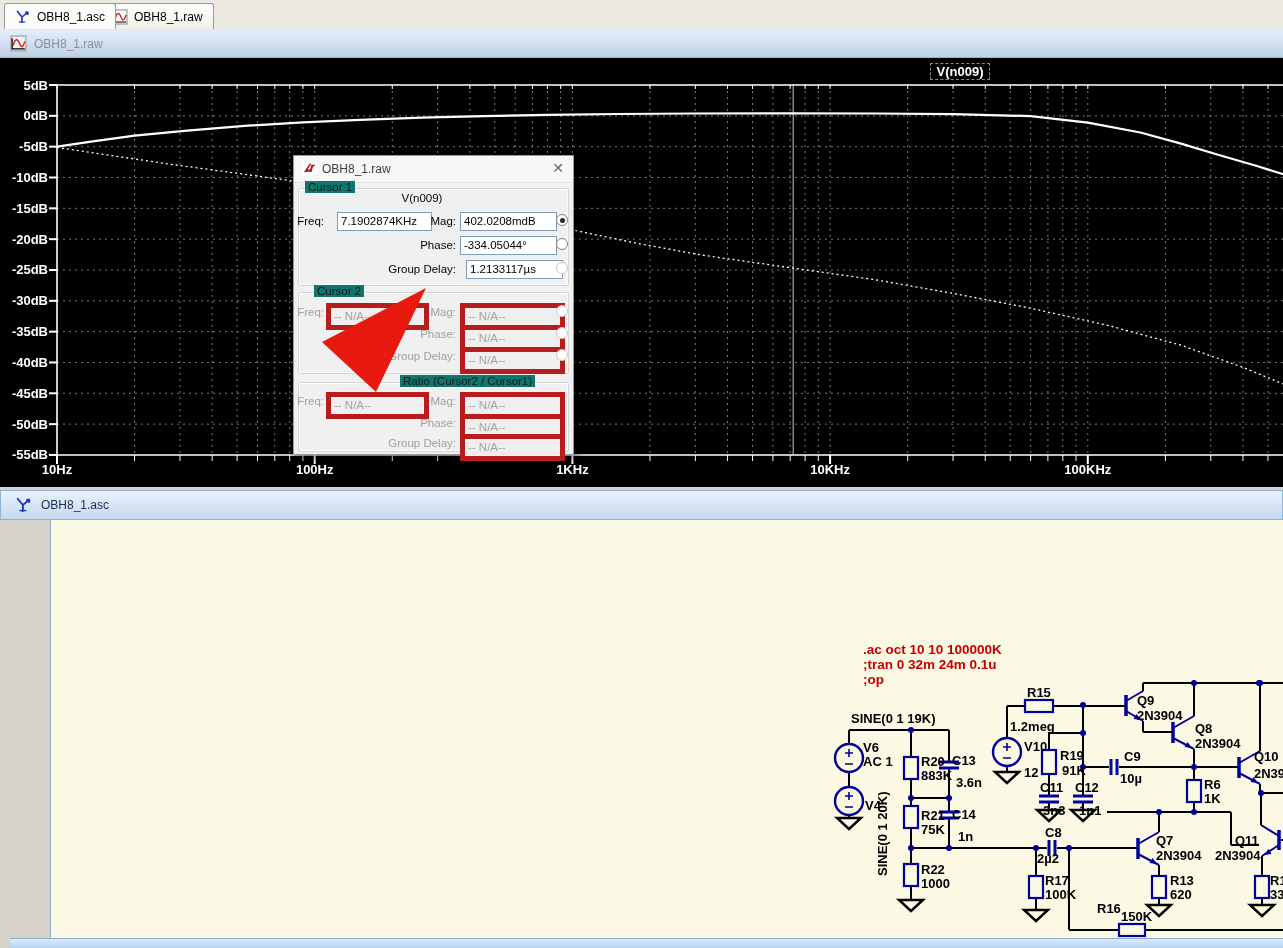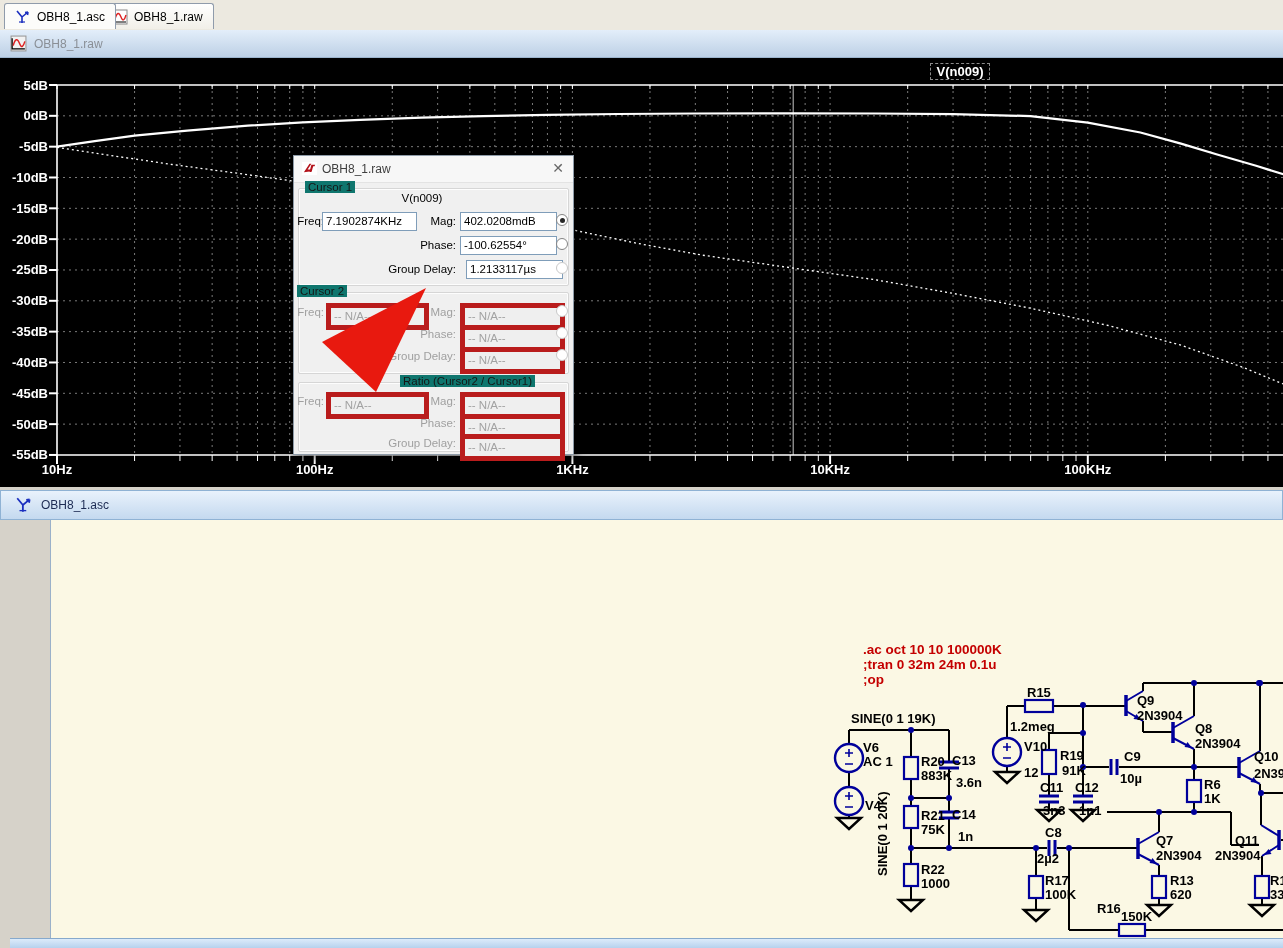--- a/index.html
+++ b/index.html
@@ -274,35 +274,35 @@
       </svg>
       <span class="dtext">OBH8_1.raw</span>
       <span id="dlg-close">✕</span>
     </div>
 
     <div class="group" style="left:4px;top:32px;width:269px;height:96px"></div>
     <span class="glabel" style="left:11px;top:25px">Cursor 1</span>
     <span class="dlbl" style="left:48px;top:36px;width:160px;text-align:center">V(n009)</span>
 
     <span class="dlbl" style="left:2px;top:59px;width:28px">Freq:</span>
-    <div class="tbox" style="left:28px;top:56px">7.1902874KHz</div>
+    <div class="tbox" style="left:43px;top:56px">7.1902874KHz</div>
     <span class="dlbl" style="left:118px;top:59px;width:44px">Mag:</span>
     <div class="tbox" style="left:166px;top:56px;width:92px">402.0208mdB</div>
     <span class="radio sel" style="left:262px;top:58px"></span>
 
     <span class="dlbl" style="left:98px;top:83px;width:64px">Phase:</span>
-    <div class="tbox" style="left:166px;top:80px;width:92px">-100.62554°</div>
+    <div class="tbox" style="left:166px;top:80px;width:92px">-334.05044°</div>
     <span class="radio" style="left:262px;top:82px"></span>
 
     <span class="dlbl" style="left:84px;top:107px;width:78px">Group Delay:</span>
     <div class="tbox" style="left:172px;top:104px;width:92px">1.2133117µs</div>
     <span class="radio dis" style="left:262px;top:106px"></span>
 
     <div class="group" style="left:4px;top:136px;width:269px;height:80px"></div>
-    <span class="glabel" style="left:3px;top:129px">Cursor 2</span>
+    <span class="glabel" style="left:20px;top:129px">Cursor 2</span>
 
     <span class="dlbl dis" style="left:2px;top:150px;width:28px">Freq:</span>
     <div class="tbox dis" style="left:32px;top:147px">-- N/A--</div>
     <span class="dlbl dis" style="left:118px;top:150px;width:44px">Mag:</span>
     <div class="tbox dis" style="left:166px;top:147px;width:92px">-- N/A--</div>
     <span class="radio dis" style="left:262px;top:149px"></span>
 
     <span class="dlbl dis" style="left:98px;top:172px;width:64px">Phase:</span>
     <div class="tbox dis" style="left:166px;top:169px;width:92px">-- N/A--</div>
     <span class="radio dis" style="left:262px;top:171px"></span>

